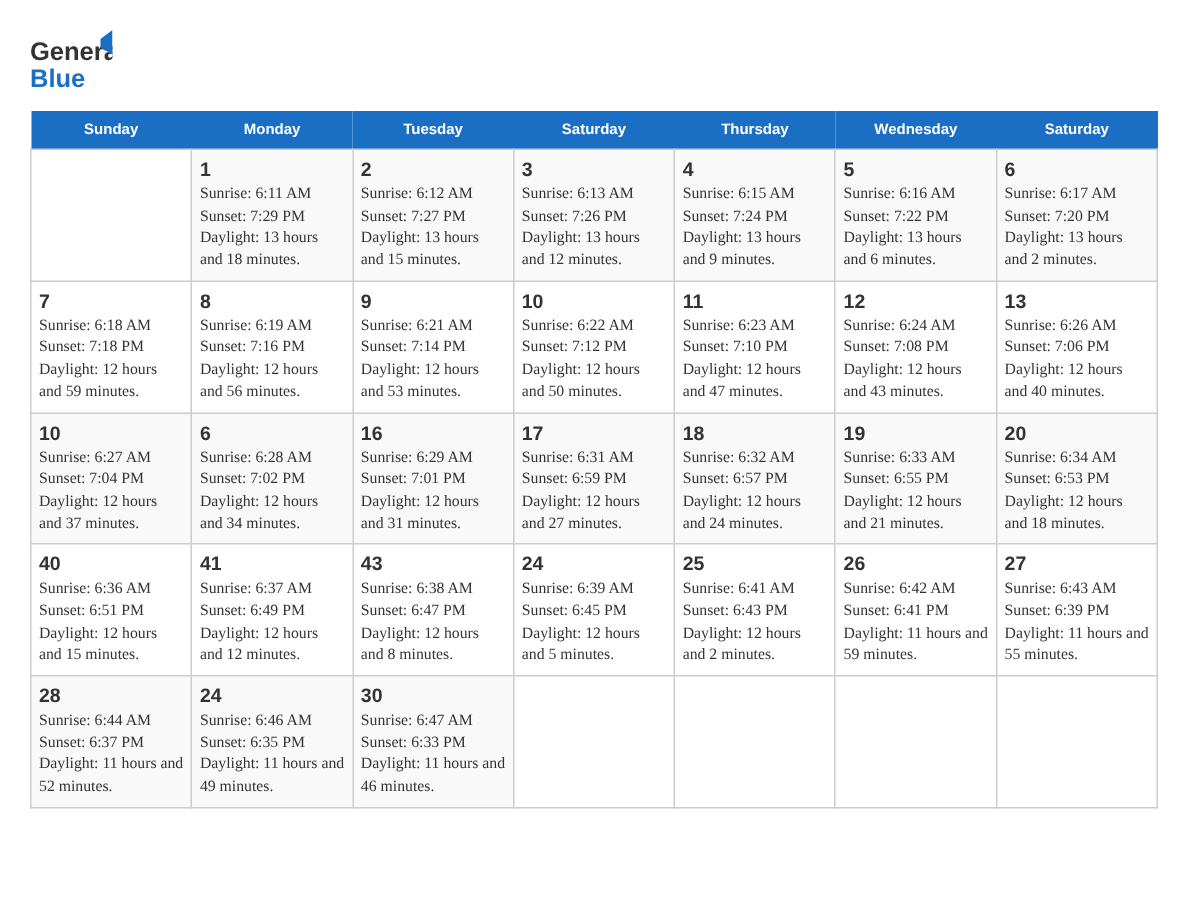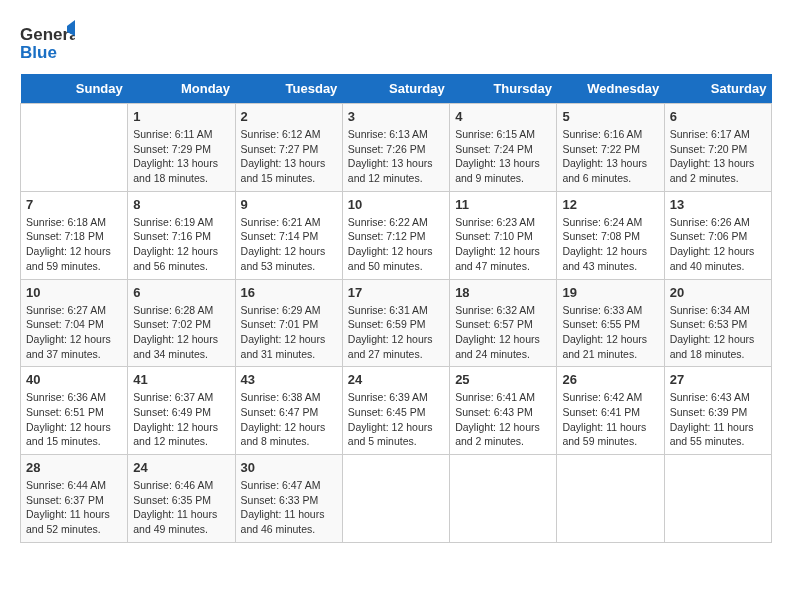--- a/index.html
+++ b/index.html
@@ -37,22 +37,22 @@
     }
     table {
       width: 100%;
       border-collapse: collapse;
       font-size: 11px;
     }
     thead tr th {
       background-color: #1a6fc4;
       color: #fff;
       padding: 7px 5px;
-      text-align: right;
-      font-size: 13px;
+      text-align: center;
+      font-size: 10px;
       font-weight: bold;
     }
     tbody tr td {
       border: 1px solid #ccc;
       vertical-align: top;
       padding: 5px;
       width: 107px;
       min-height: 80px;
       color: #333;
     }
@@ -62,20 +62,21 @@
     .day-number {
       font-size: 13px;
       font-weight: bold;
       margin-bottom: 3px;
       display: block;
     }
     .day-info {
       font-size: 10.5px;
       line-height: 1.4;
       color: #333;
+      font-family: Liberation Serif, serif;
     }
     tbody tr:nth-child(odd) td {
       background-color: #f9f9f9;
     }
     tbody tr:nth-child(even) td {
       background-color: #fff;
     }
     tbody tr td.empty {
       background: #fff !important;
     }

